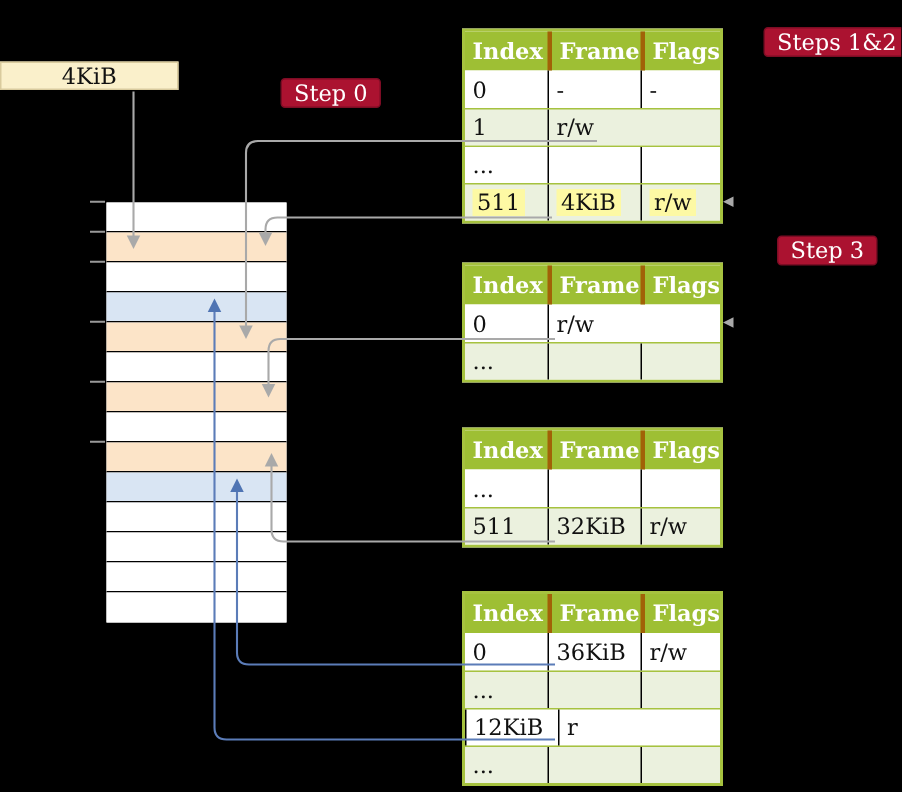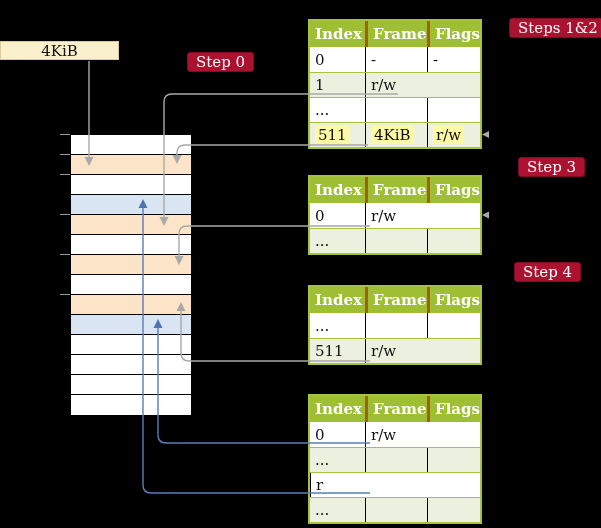--- a/index.html
+++ b/index.html
@@ -60,21 +60,20 @@
 
 <div class="canvas">
 
   <div class="kib-box">
     <span>4KiB</span>
   </div>
 
   <div class="badge b-step0">Step 0</div>
   <div class="badge b-steps12">Steps 1&amp;2</div>
   <div class="badge b-step3">Step 3</div>
-  <div class="badge b-step4">Step 4</div>
 
   <div class="memory" id="memory">
       <div class="mrow mc-white"></div>
       <div class="mrow mc-peach"></div>
       <div class="mrow mc-white"></div>
       <div class="mrow mc-blue"></div>
       <div class="mrow mc-peach"></div>
       <div class="mrow mc-white"></div>
       <div class="mrow mc-peach"></div>
       <div class="mrow mc-white"></div>
@@ -163,47 +162,56 @@
           <div class="cell c0">
             <span>...</span>
           </div>
           <div class="cell c1"></div>
           <div class="cell c2"></div>
         </div>
         <div class="ptr rw-green">
           <div class="cell c0">
             <span>511</span>
           </div>
+          <div class="cell c1">
+            <span>32KiB</span>
+          </div>
           <div class="cell c2">
             <span>r/w</span>
           </div>
         </div>
       </div>
       <div class="ptable" style="top: 394px;">
         <div class="pth">
           <div class="cell c0">Index</div>
           <div class="cell c1">Frame</div>
           <div class="cell c2">Flags</div>
         </div>
         <div class="ptr rw-white">
           <div class="cell c0">
             <span>0</span>
           </div>
-          <div class="cell c2">
-            <span>r/w</span>
-          </div>
-        </div>
-        <div class="ptr rw-green">
-          <div class="cell c0">
-            <span>...</span>
-          </div>
-          <div class="cell c1"></div>
-          <div class="cell c2"></div>
-        </div>
-        <div class="ptr rw-white">
+          <div class="cell c1">
+            <span>36KiB</span>
+          </div>
+          <div class="cell c2">
+            <span>r/w</span>
+          </div>
+        </div>
+        <div class="ptr rw-green">
+          <div class="cell c0">
+            <span>...</span>
+          </div>
+          <div class="cell c1"></div>
+          <div class="cell c2"></div>
+        </div>
+        <div class="ptr rw-white">
+          <div class="cell c1">
+            <span>12KiB</span>
+          </div>
           <div class="cell c2">
             <span>r</span>
           </div>
         </div>
         <div class="ptr rw-green">
           <div class="cell c0">
             <span>...</span>
           </div>
           <div class="cell c1"></div>
           <div class="cell c2"></div>

